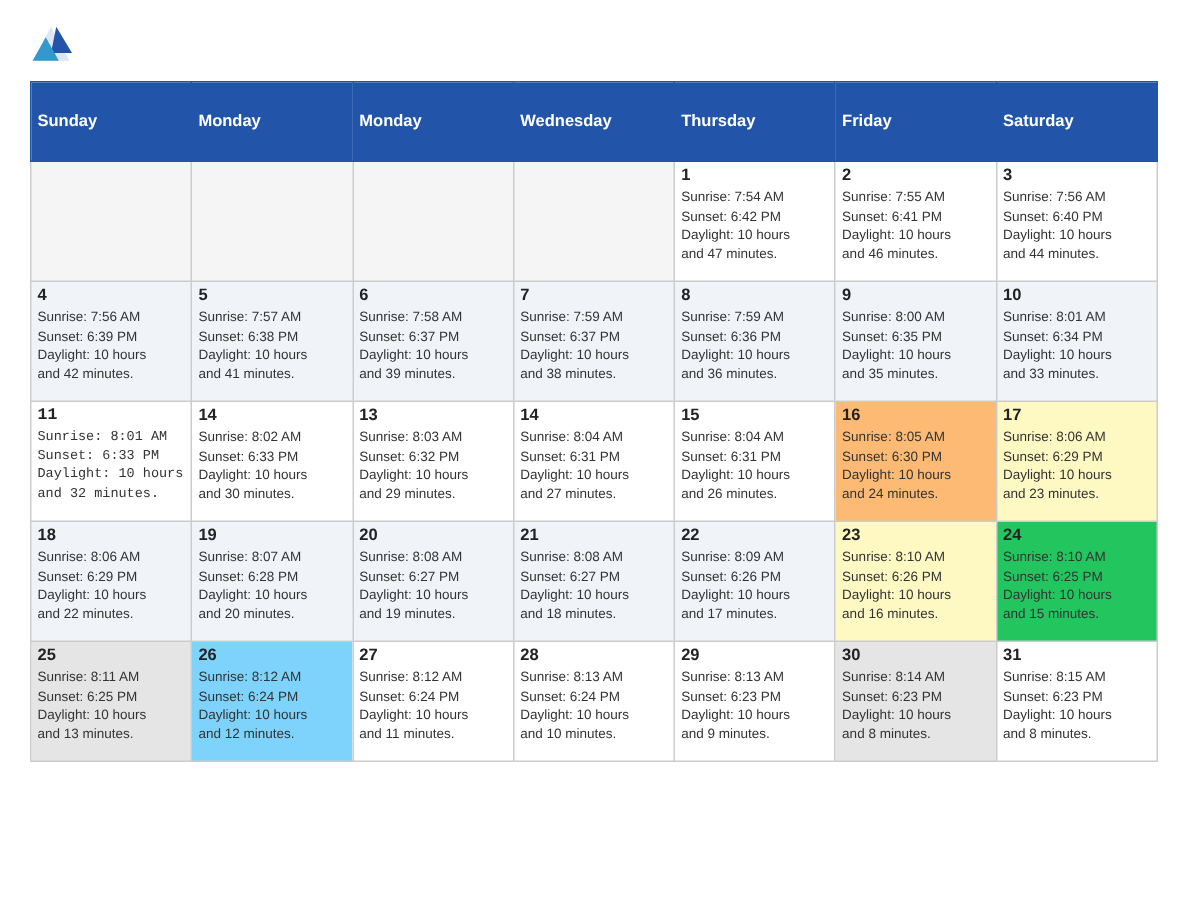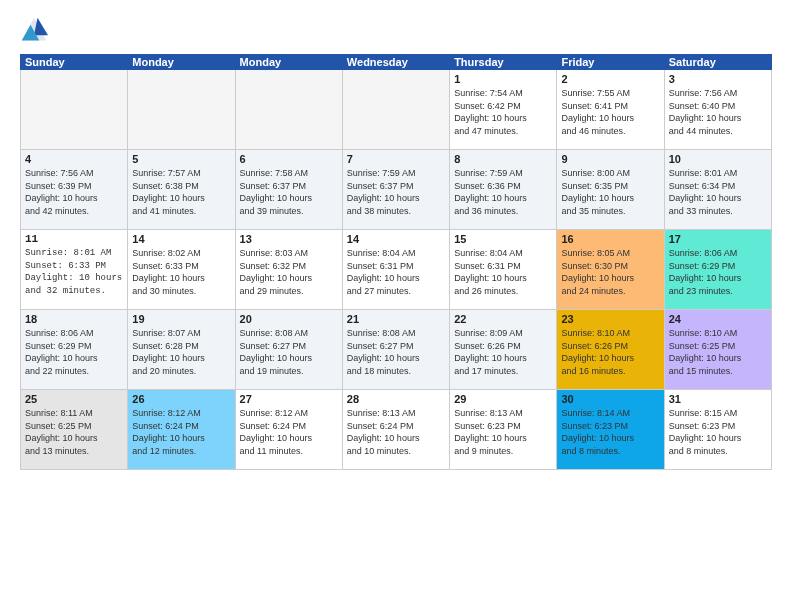--- a/index.html
+++ b/index.html
@@ -55,21 +55,21 @@
     .calendar {
       width: 100%;
       border-collapse: collapse;
       table-layout: fixed;
     }
     .calendar th {
       background: #2255aa;
       color: #fff;
       font-size: 11px;
       font-weight: bold;
-      padding: 1px 4px;
+      padding: 20px 4px;
       border: 1px solid #2255aa;
       text-align: left;
     }
     .calendar td {
       border: 1px solid #ccc;
       vertical-align: top;
       padding: 3px 4px;
       font-size: 9.5px;
       color: #333;
       height: 80px;
@@ -246,21 +246,21 @@
 Daylight: 10 hours
 and 26 minutes.</div>
           </td>
           <td style="background: #fdba74;">
             <div class="day-number">16</div>
             <div class="day-info" style="white-space: pre-line;">Sunrise: 8:05 AM
 Sunset: 6:30 PM
 Daylight: 10 hours
 and 24 minutes.</div>
           </td>
-          <td style="background: #5eead4; margin-left: 28px;">
+          <td style="background: #fef9c3; margin-left: 28px;">
             <div class="day-number">17</div>
             <div class="day-info" style="white-space: pre-line;">Sunrise: 8:06 AM
 Sunset: 6:29 PM
 Daylight: 10 hours
 and 23 minutes.</div>
           </td>
         </tr>
         <tr>
           <td style="background: rgb(240, 244, 248);">
             <div class="day-number">18</div>
@@ -290,28 +290,28 @@
 Daylight: 10 hours
 and 18 minutes.</div>
           </td>
           <td style="background: rgb(240, 244, 248);">
             <div class="day-number">22</div>
             <div class="day-info" style="white-space: pre-line;">Sunrise: 8:09 AM
 Sunset: 6:26 PM
 Daylight: 10 hours
 and 17 minutes.</div>
           </td>
-          <td style="background: #eab308;">
+          <td style="background: #fef9c3;">
             <div class="day-number">23</div>
             <div class="day-info" style="white-space: pre-line;">Sunrise: 8:10 AM
 Sunset: 6:26 PM
 Daylight: 10 hours
 and 16 minutes.</div>
           </td>
-          <td style="background: #c4b5fd;">
+          <td style="background: #22c55e;">
             <div class="day-number">24</div>
             <div class="day-info" style="white-space: pre-line;">Sunrise: 8:10 AM
 Sunset: 6:25 PM
 Daylight: 10 hours
 and 15 minutes.</div>
           </td>
         </tr>
         <tr>
           <td style="background: #e5e5e5;">
             <div class="day-number">25</div>
@@ -341,21 +341,21 @@
 Daylight: 10 hours
 and 10 minutes.</div>
           </td>
           <td style="background: rgb(255, 255, 255);">
             <div class="day-number">29</div>
             <div class="day-info" style="white-space: pre-line;">Sunrise: 8:13 AM
 Sunset: 6:23 PM
 Daylight: 10 hours
 and 9 minutes.</div>
           </td>
-          <td style="background: #0ea5e9;">
+          <td style="background: #e5e5e5;">
             <div class="day-number">30</div>
             <div class="day-info" style="white-space: pre-line;">Sunrise: 8:14 AM
 Sunset: 6:23 PM
 Daylight: 10 hours
 and 8 minutes.</div>
           </td>
           <td style="background: rgb(255, 255, 255);">
             <div class="day-number">31</div>
             <div class="day-info" style="white-space: pre-line;">Sunrise: 8:15 AM
 Sunset: 6:23 PM

